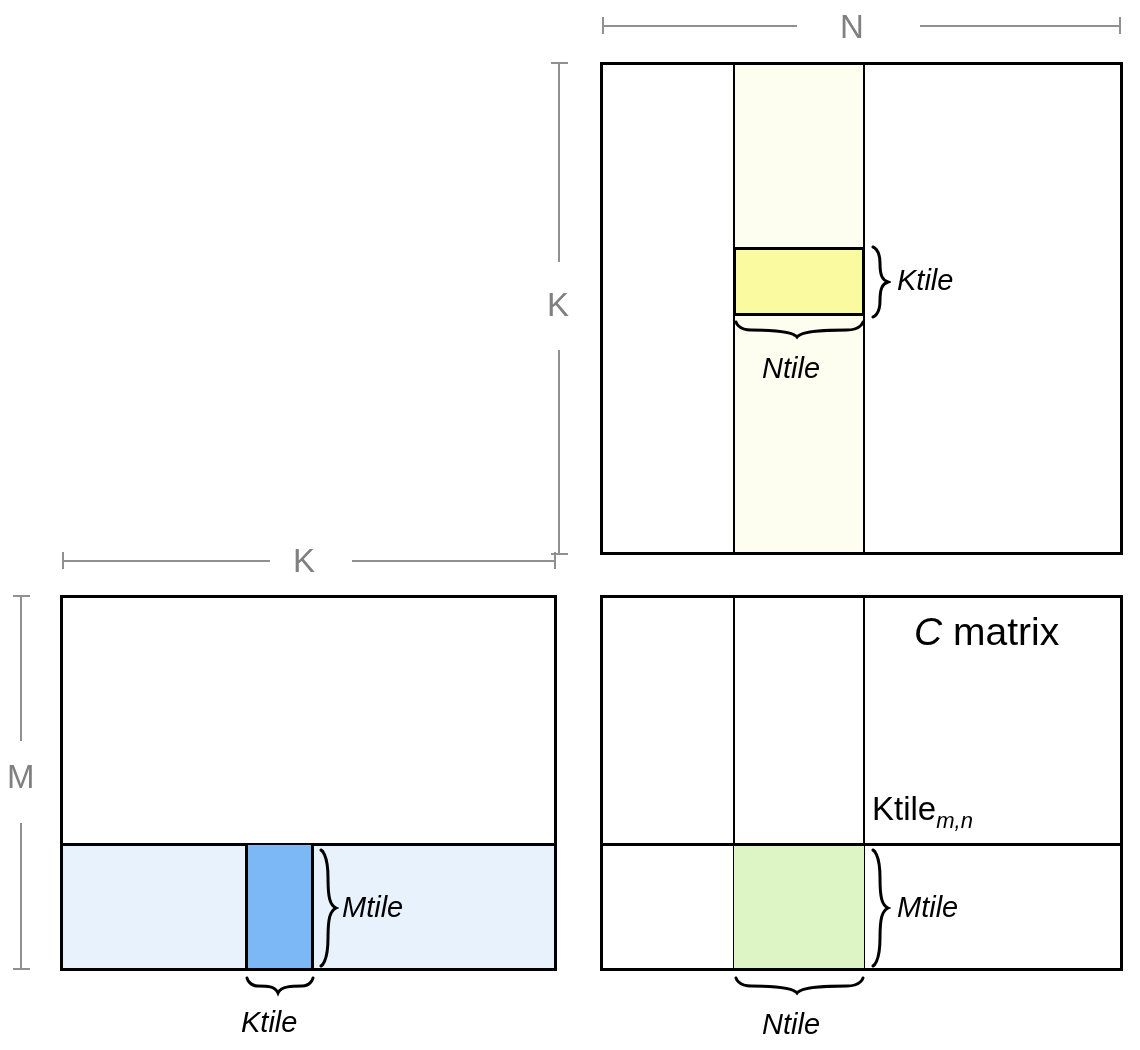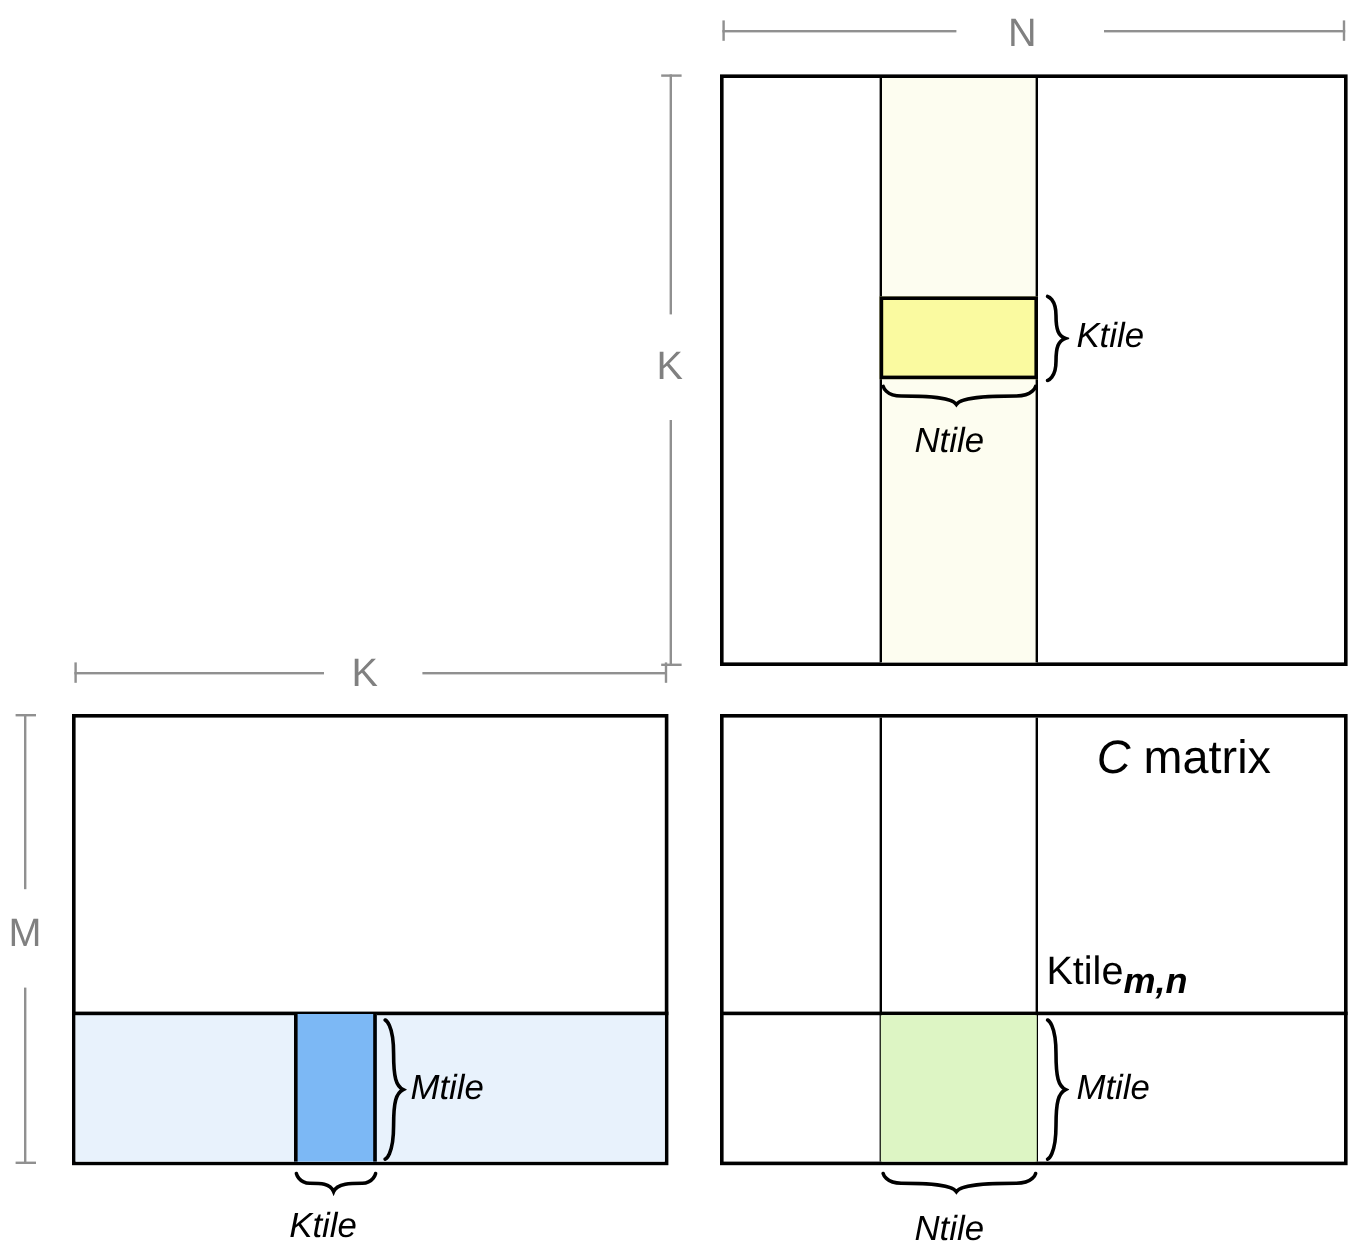--- a/index.html
+++ b/index.html
@@ -49,22 +49,21 @@
   }
   .block-label {
     position: absolute;
     font-size: 33px;
     color: #000000;
     white-space: nowrap;
     line-height: 1;
   }
   .block-label sub {
     font-style: italic;
-    font-size: 30px;
-    font-weight: bold;
+    font-size: 22px;
   }
   .dim-label {
     position: absolute;
     font-size: 33px;
     color: #808080;
     white-space: nowrap;
     line-height: 1;
   }
   .tile-label {
     position: absolute;

